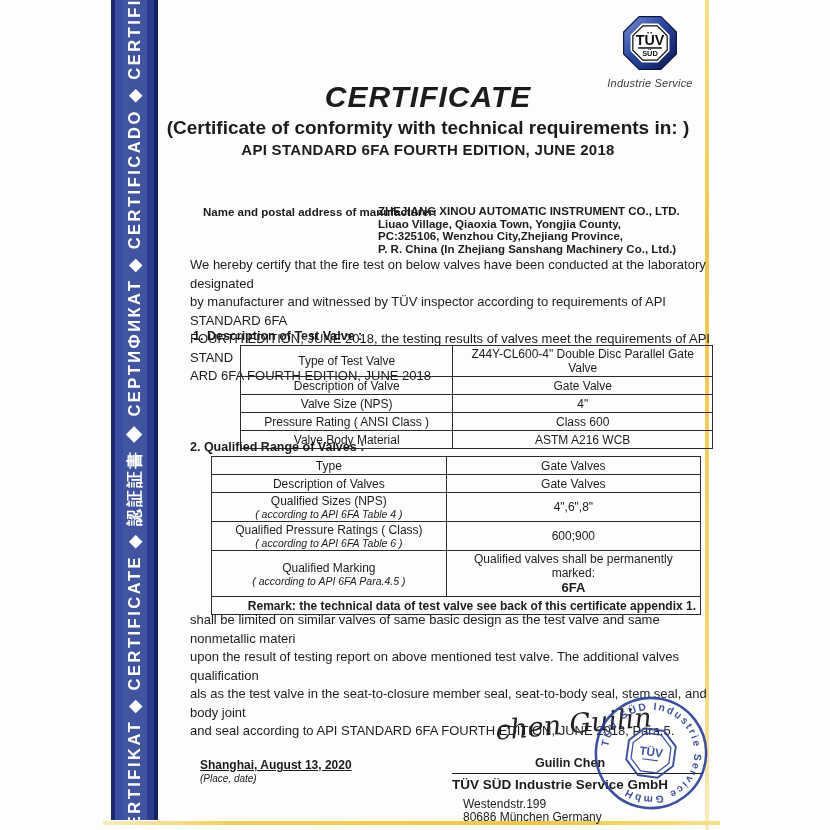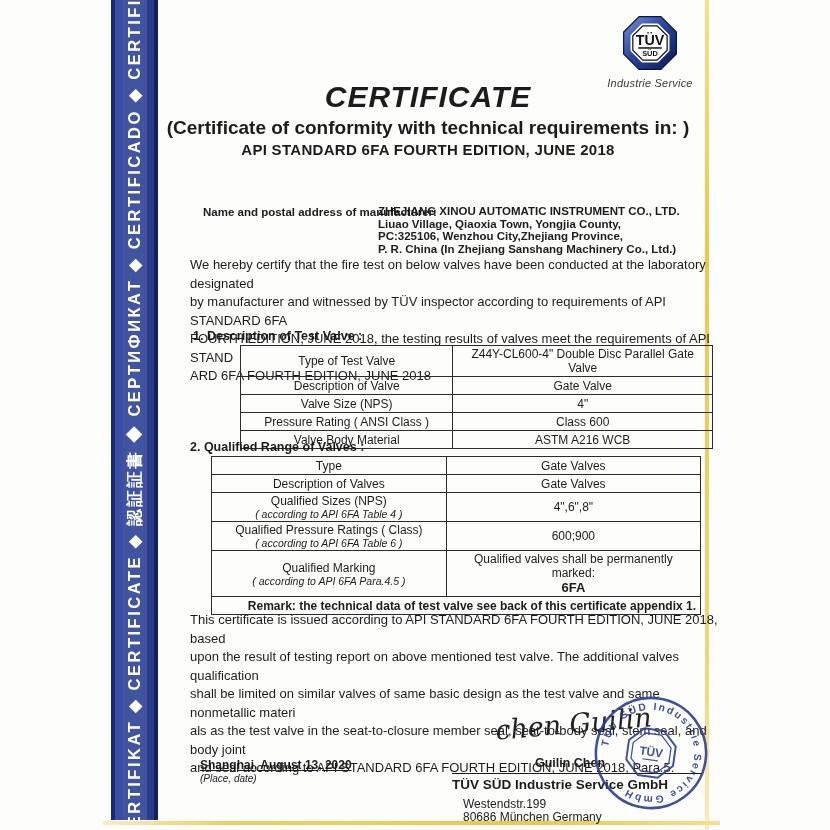--- a/index.html
+++ b/index.html
@@ -187,23 +187,22 @@
         <div class="marked">6FA</div>
       </td>
     </tr>
     <tr>
       <td colspan="2" class="remark-cell">Remark:  the technical data of test valve see back of this certificate appendix 1.</td>
     </tr>
   </tbody>
     </table>
 
   <div class="para closing">
-    <div>This certificate is issued according to API STANDARD 6FA FOURTH EDITION, JUNE 2018, based</div>
+    <div>shall be limited on similar valves of same basic design as the test valve and same nonmetallic materi</div>
     <div>upon the result of testing report on above mentioned test valve. The additional valves qualification</div>
-    <div>shall be limited on similar valves of same basic design as the test valve and same nonmetallic materi</div>
     <div>als as the test valve in the seat-to-closure member seal, seat-to-body seal, stem seal, and body joint</div>
     <div>and seal according to API STANDARD 6FA FOURTH EDITION, JUNE 2018, Para.5.</div>
   </div>
 
   <div class="signature">chen Guilin</div>
   <div class="place-date">Shanghai, August 13, 2020</div>
   <div class="place-date-label">(Place, date)</div>
   <div class="signer">Guilin Chen</div>
   <div class="sig-line"></div>
   <div class="company">TÜV SÜD Industrie Service GmbH</div>

